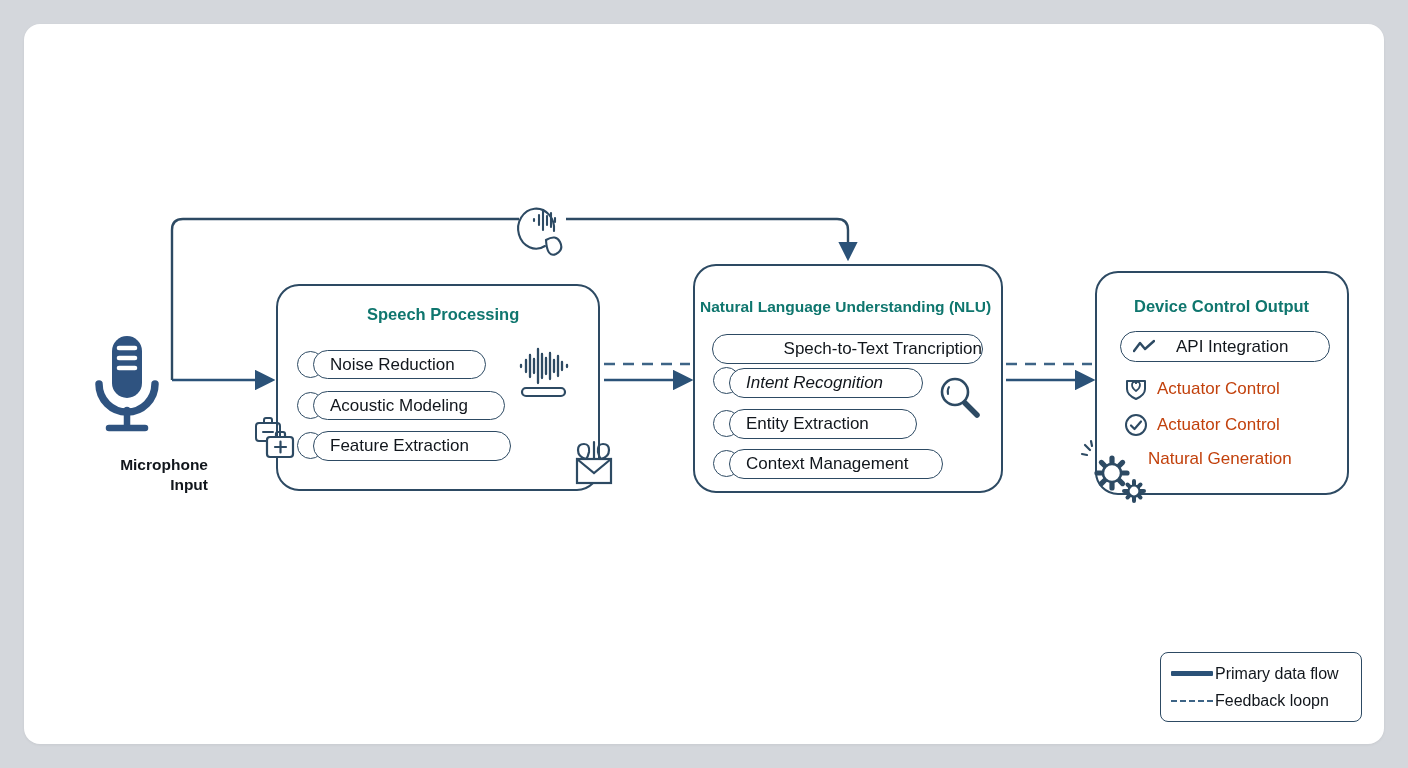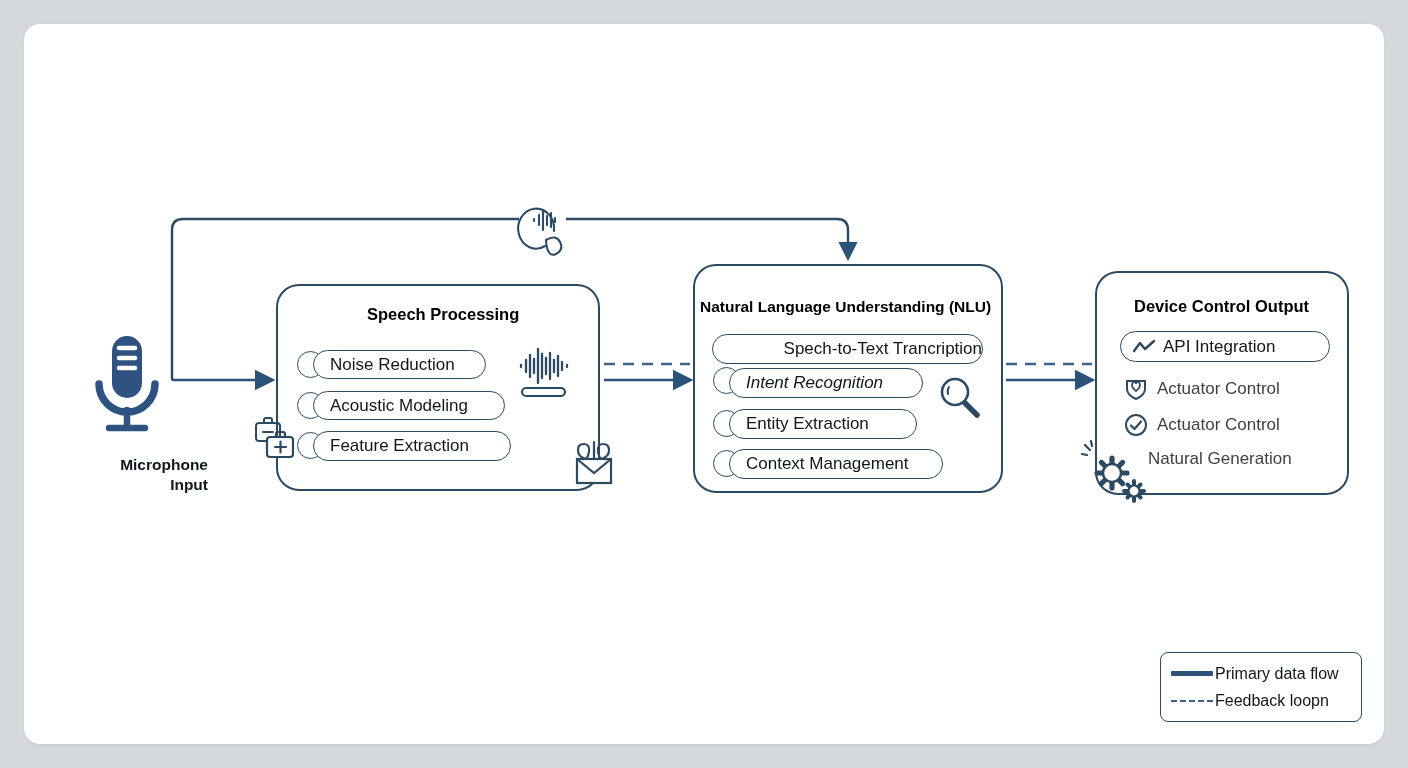--- a/index.html
+++ b/index.html
@@ -30,21 +30,21 @@
     position: absolute;
     left: 0;
     top: 0;
     width: 1408px;
     height: 768px;
     pointer-events: none;
   }
   .node-label {
     position: absolute;
     font-weight: bold;
-    color: #000000;
+    color: #0f766e;
     font-size: 16.5px;
     white-space: nowrap;
   }
   .pill {
     position: absolute;
     border: 1.8px solid #2d4a63;
     border-radius: 999px;
     background: #ffffff;
     display: flex;
     align-items: center;
@@ -59,21 +59,21 @@
     border: 1.8px solid #2d4a63;
     border-radius: 50%;
     background: #ffffff;
     box-sizing: border-box;
   }
   .plain-item {
     position: absolute;
     display: flex;
     align-items: center;
     gap: 9px;
-    color: #404040;
+    color: #c2410c;
     font-size: 17px;
     white-space: nowrap;
   }
   .mic-caption {
     position: absolute;
     text-align: right;
     font-weight: bold;
     font-size: 15.5px;
     color: #11161c;
     line-height: 1.28;
@@ -238,21 +238,21 @@
     <span>Entity Extraction</span>
   </div>
 
   <div class="bullet-circle" style="left:713px; top:450px; width:27px; height:27px;"></div>
   <div class="pill" style="left:729px; top:449px; width:214px; height:30px;">
     <span>Context Management</span>
   </div>
 
   <div class="node-label" style="left:1134px; top:297px;">Device Control Output</div>
 
-  <div class="pill" style="left:1120px; top:331px; width:210px; height:31px; padding-left:12px; gap:8px;">
+  <div class="pill" style="left:1120px; top:331px; width:210px; height:31px; padding-left:12px; gap:21px;">
     <svg width="22" height="16" viewBox="0 0 22 16">
       <path d="M1 12 L7 4 L12 10 L21 2" fill="none" stroke="#2d4a63" stroke-width="2.4" stroke-linecap="round" stroke-linejoin="round"></path>
     </svg>
     <span>API Integration</span>
   </div>
 
   <div class="plain-item" style="left:1124px; top:377px;">
     <svg width="24" height="24" viewBox="0 0 24 24">
       <path d="M3 4 h18 v8 q0 6 -9 10 q-9 -4 -9 -10 z" fill="none" stroke="#2d4a63" stroke-width="2" stroke-linejoin="round"></path>
       <path d="M8 8 q0 -3 2.5 -3 q1.5 0 1.5 2 q0 -2 1.5 -2 q2.5 0 2.5 3 q0 3 -4 6 q-4 -3 -4 -6 z" fill="none" stroke="#2d4a63" stroke-width="1.7"></path>

